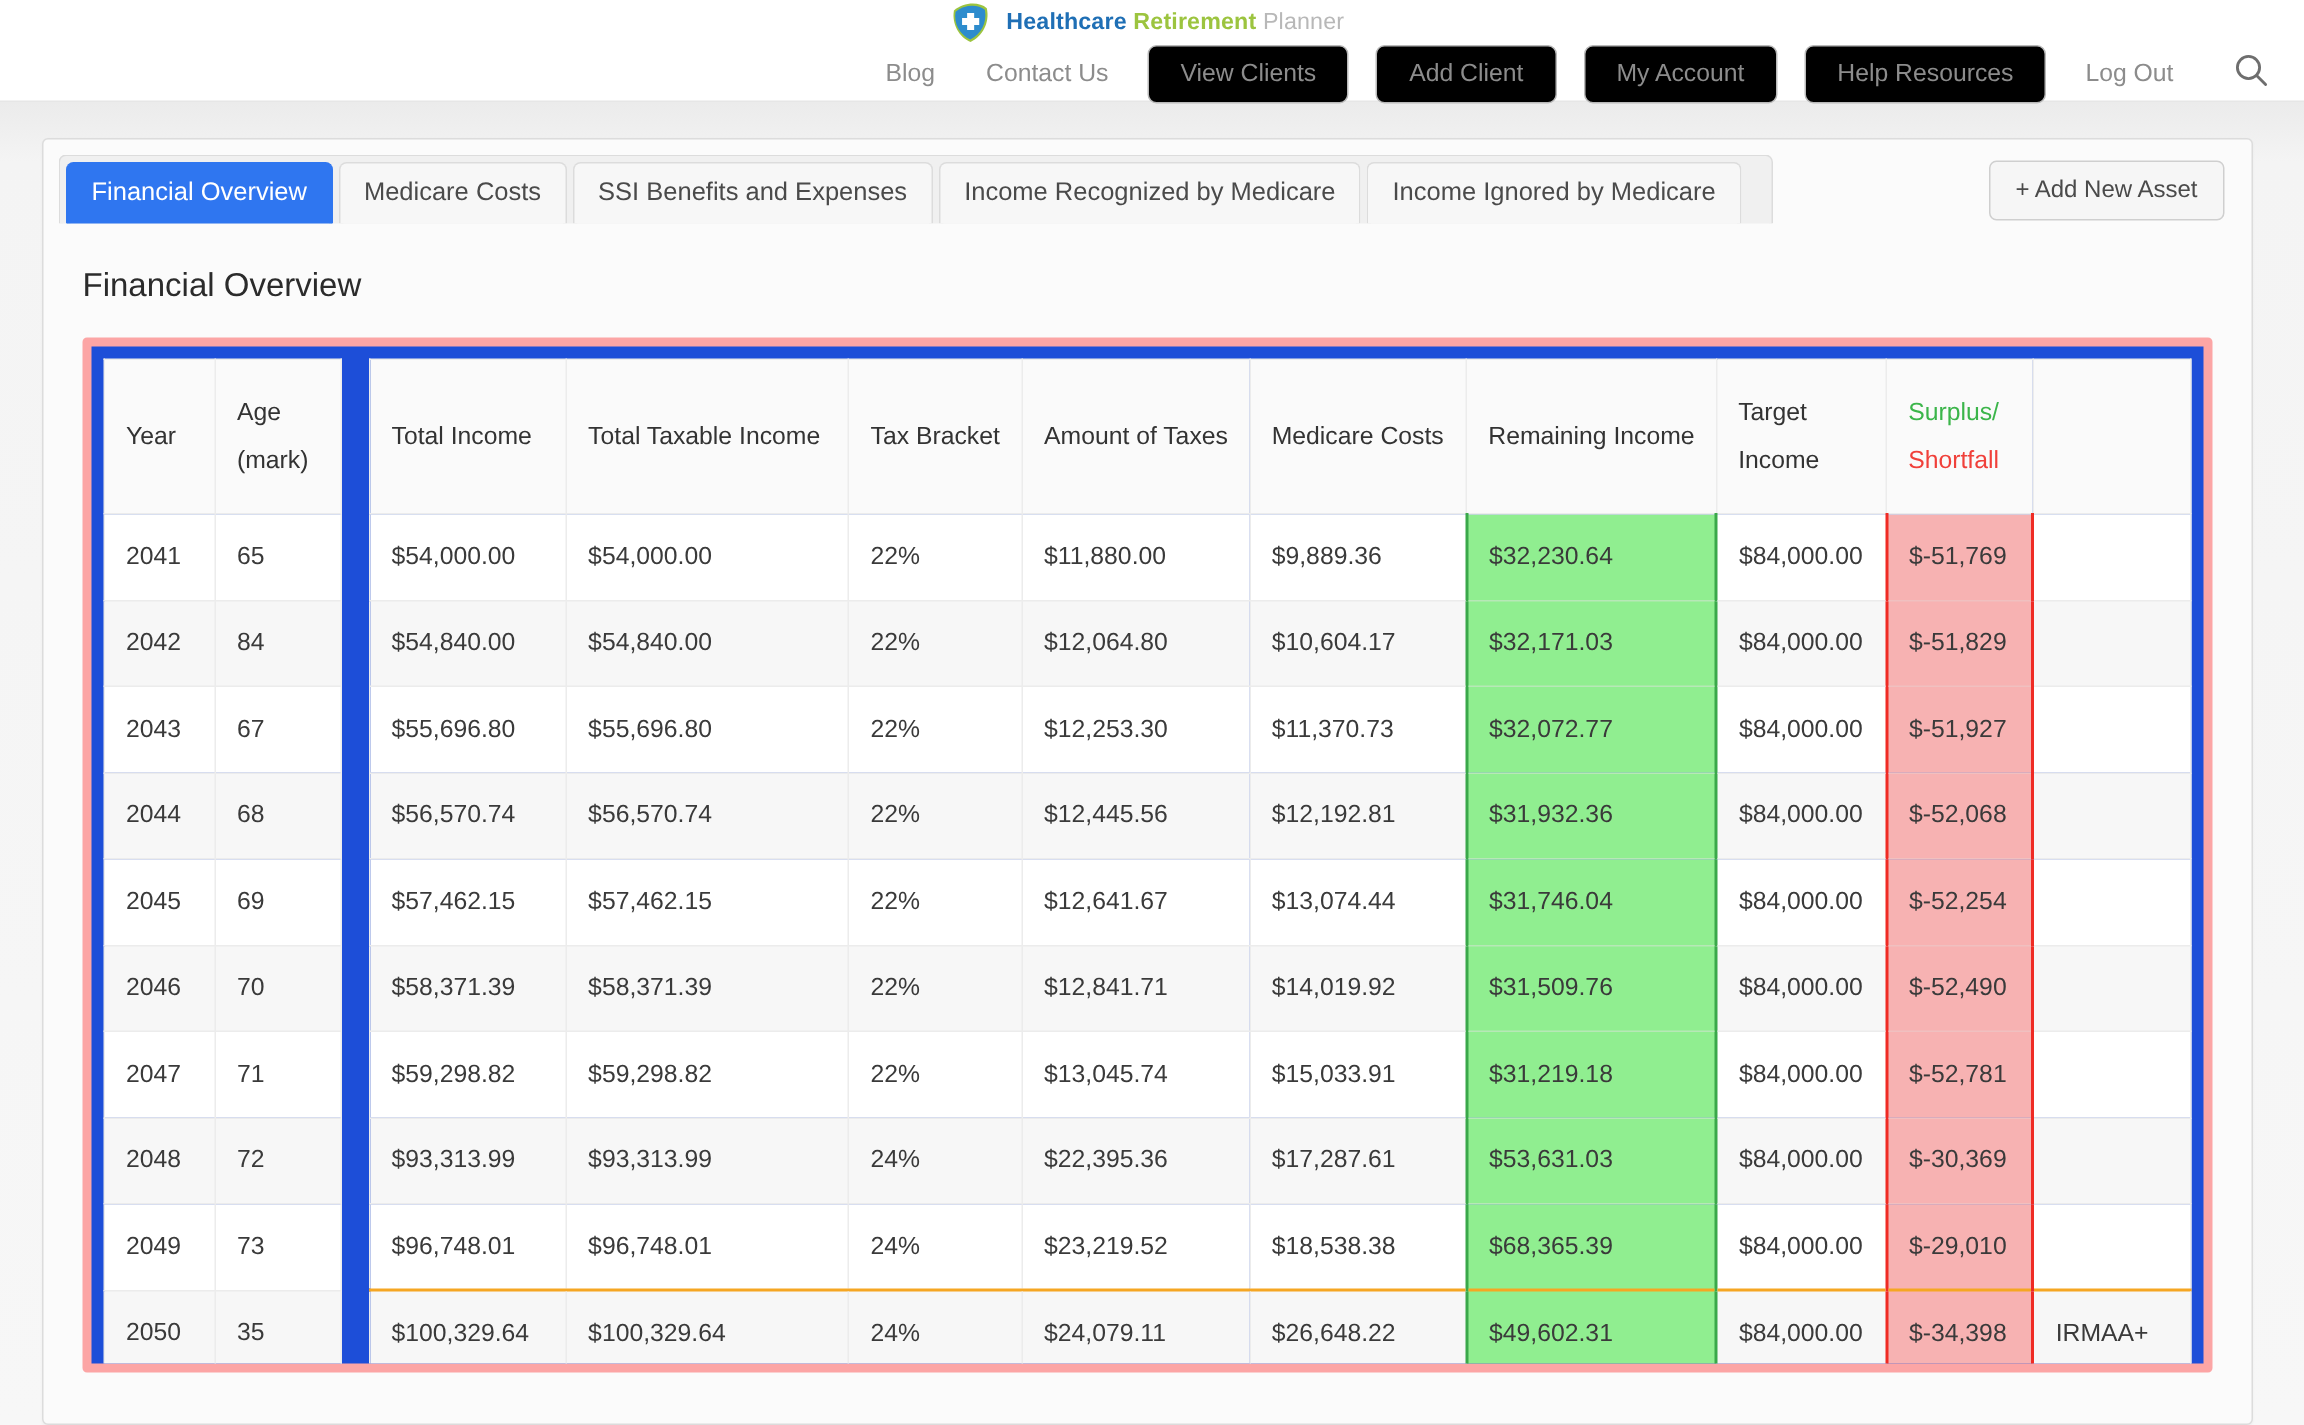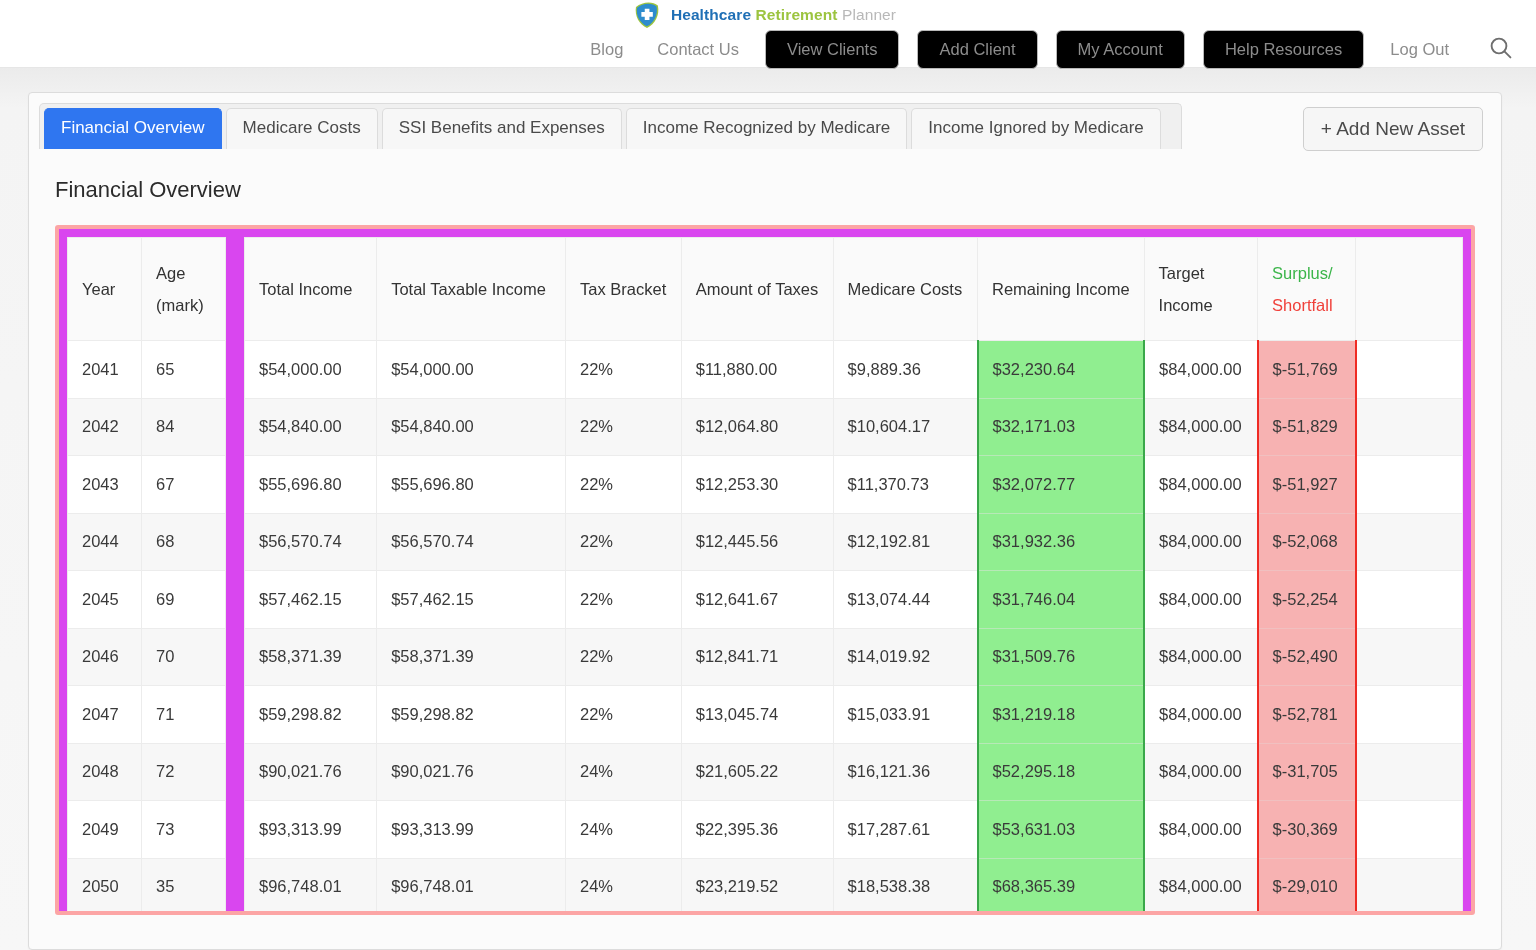--- a/index.html
+++ b/index.html
@@ -81,38 +81,38 @@
     margin-right: 4px;
     white-space: nowrap; cursor: pointer;
     font-family: "Liberation Sans", sans-serif;
   }
   .tab:last-child { margin-right: 16px; text-align: center; }
   .tab.active {
     background: #2f76f0; color: #ffffff; border-color: #2f76f0;
   }
   .add-asset {
     position: absolute; right: 18px; top: 14px;
-    font-size: 19px; color: #4a4a4a;
+    font-size: 16px; color: #4a4a4a;
     background: #f6f6f6; border: 1px solid #cfcfcf; border-radius: 5px;
     padding: 10px 17px; cursor: pointer; white-space: nowrap;
     font-family: "Liberation Sans", sans-serif;
   }
 
   
   .content { padding: 16px 26px 0 26px; }
   .section-title {
     font-size: 22px; color: #2b2b2b; font-weight: normal;
     margin: 12px 0 22px 0;
   }
 
   .table-wrap {
     display: flex;
-    border: 4px solid #fca5a5;
+    border: 6px solid #fca5a5;
     border-radius: 3px;
-    background: #d946ef;
+    background: #1d4ed8;
     padding: 8px;
     height: 690px;
     overflow: hidden;
     justify-content: flex-end;
   }
   .tbl-left { flex: 0 0 auto; }
   .tbl-right { flex: 1 1 auto; margin-left: 18px; }
 
   table { border-collapse: collapse; width: 100%; }
   th, td {
@@ -359,31 +359,20 @@
                   <td class="w-tti">$59,298.82</td>
                   <td class="w-tb">22%</td>
                   <td class="w-aot">$13,045.74</td>
                   <td class="w-mc">$15,033.91</td>
                   <td class="w-ri col-green">$31,219.18</td>
                   <td class="w-tgt">$84,000.00</td>
                   <td class="w-ss col-red">$-52,781</td>
                   <td class="w-note"></td>
                 </tr>
                 <tr>
-                  <td class="w-ti">$90,021.76</td>
-                  <td class="w-tti">$90,021.76</td>
-                  <td class="w-tb">24%</td>
-                  <td class="w-aot">$21,605.22</td>
-                  <td class="w-mc">$16,121.36</td>
-                  <td class="w-ri col-green">$52,295.18</td>
-                  <td class="w-tgt">$84,000.00</td>
-                  <td class="w-ss col-red">$-31,705</td>
-                  <td class="w-note"></td>
-                </tr>
-                <tr>
                   <td class="w-ti">$93,313.99</td>
                   <td class="w-tti">$93,313.99</td>
                   <td class="w-tb">24%</td>
                   <td class="w-aot">$22,395.36</td>
                   <td class="w-mc">$17,287.61</td>
                   <td class="w-ri col-green">$53,631.03</td>
                   <td class="w-tgt">$84,000.00</td>
                   <td class="w-ss col-red">$-30,369</td>
                   <td class="w-note"></td>
                 </tr>

